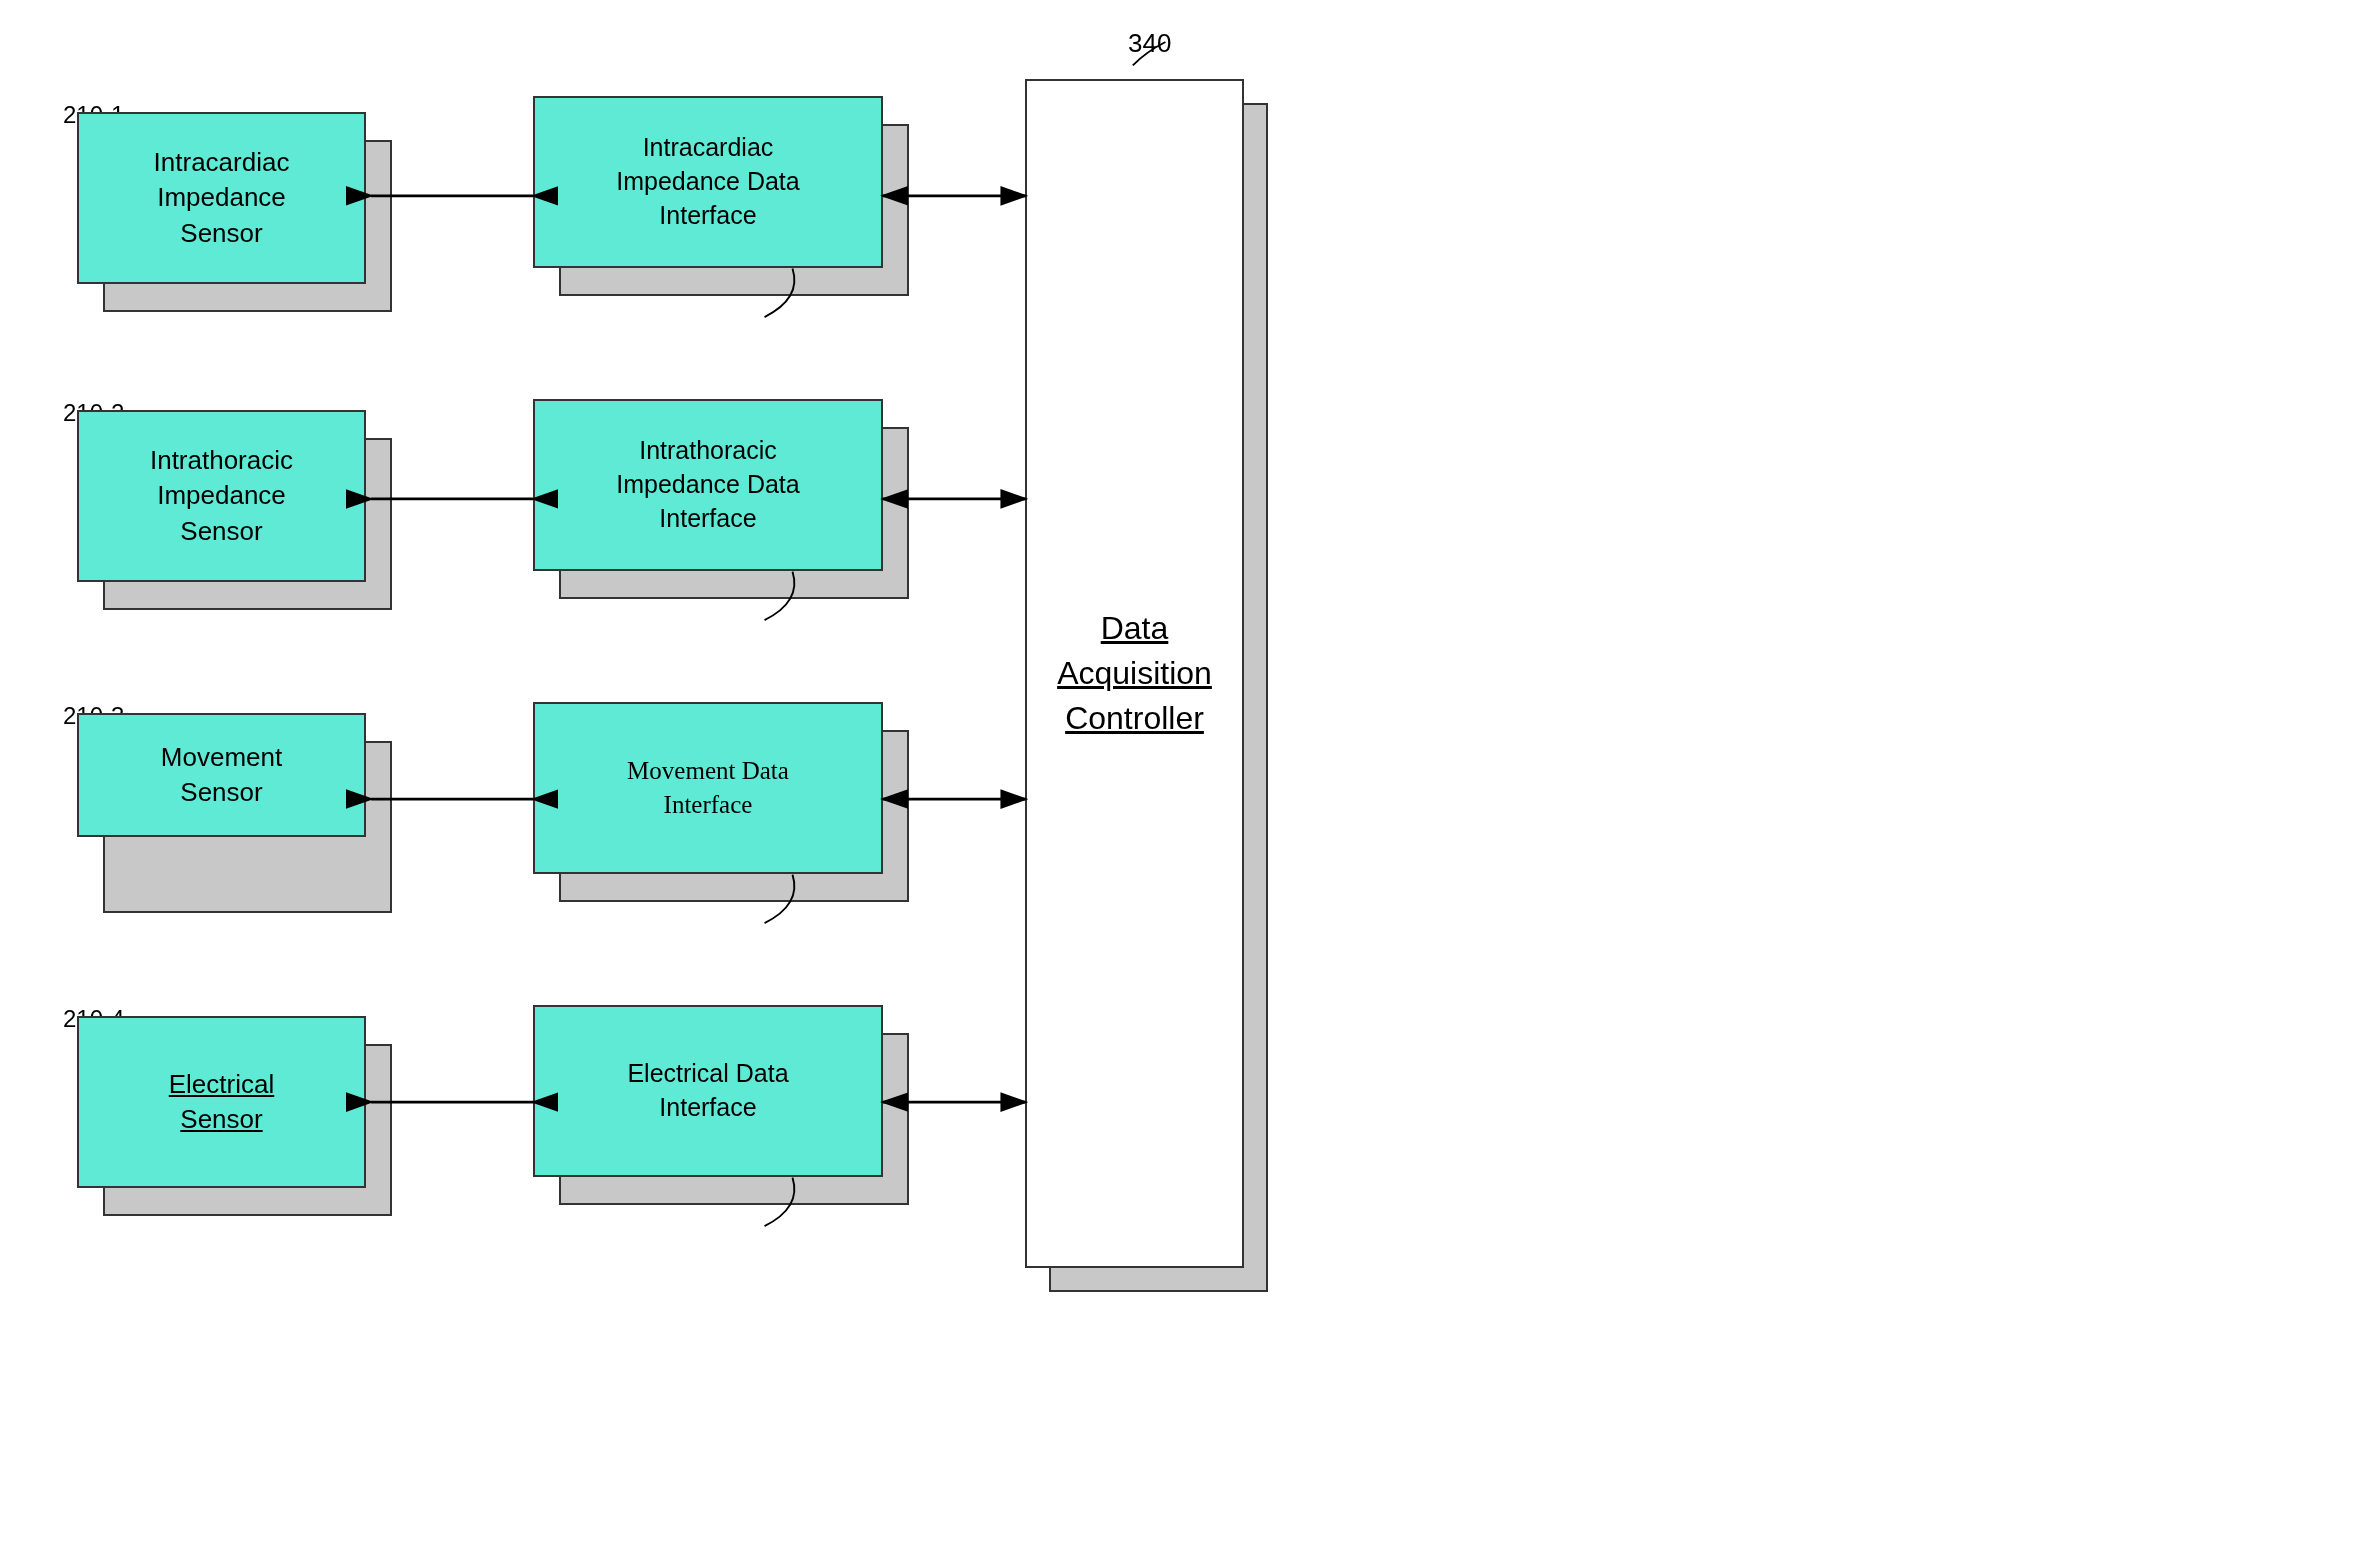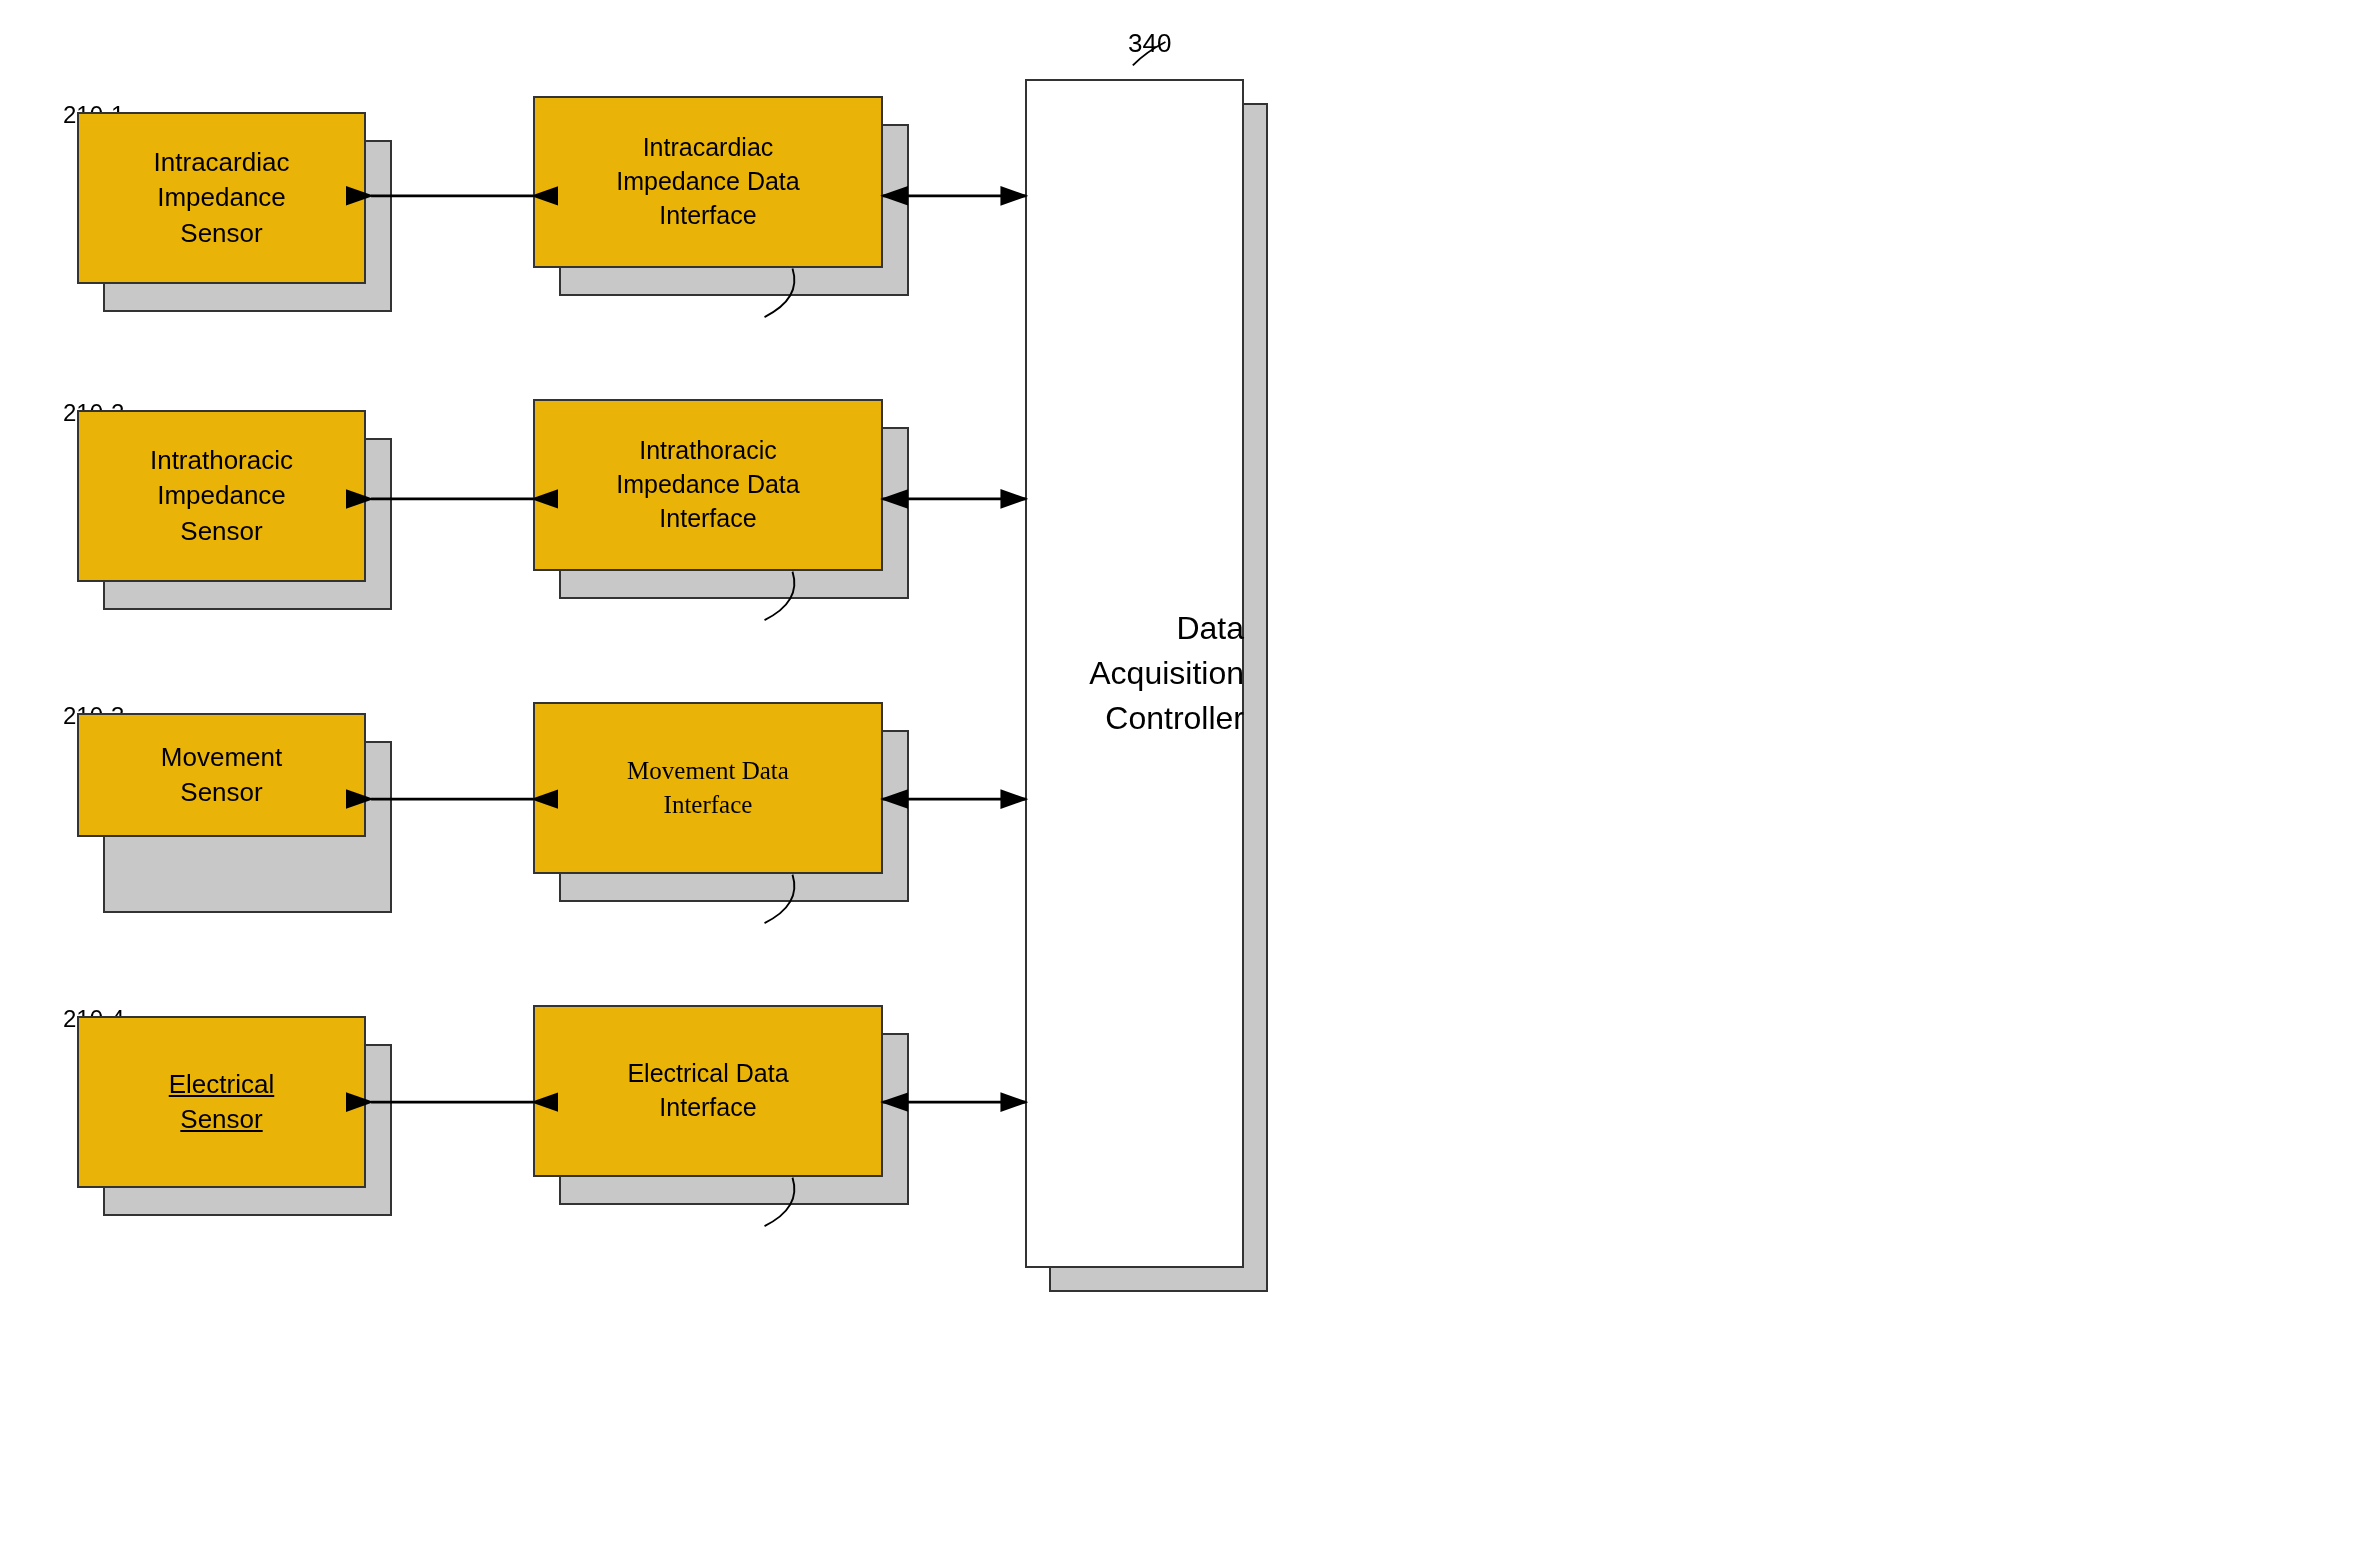--- a/index.html
+++ b/index.html
@@ -14,21 +14,21 @@
 
     .diagram-container {
       position: absolute;
       top: 0; left: 0;
       width: 2371px;
       height: 1546px;
     }
 
     .box-sensor-inner {
       position: absolute;
-      background: #eab308;
+      background: #5eead4;
       border: 2.3px solid #333;
       display: flex;
       align-items: center;
       justify-content: center;
       text-align: center;
       font-size: 26px;
       line-height: 1.35;
       z-index: 2;
     }
 
@@ -86,21 +86,21 @@
 
 <div class="diagram-container">
 
   <div class="ref-label" style="left:1128px; top:28px; font-size:26px;">340</div>
 
   <div class="controller-shadow" style="left:1049px; top:103px; width:219px; height:1189px;"></div>
 
   <div class="controller-box" style="left:1025px; top:79px; width:219px; height:1189px;"></div>
 
   <div class="controller-label" style="left:1025px; top:79px; width:219px; height:1189px; font-size:32px;">
-    <span style="white-space:pre-line; text-align:right;">Data Acquisition
+    <span style="white-space:pre-line; text-align:center;text-decoration:underline;">Data Acquisition
 Controller</span>
   </div>
 
   <div class="box-shadow" style="left:103px; top:140px; width:289px; height:172px;"></div>
 
   <div class="box-sensor-inner" style="left:77px; top:112px; width:289px; height:172px;">
     Intracardiac<br>Impedance<br>Sensor
   </div>
 
   <div class="ref-label" style="left:63px; top:101px;">210-1</div>

